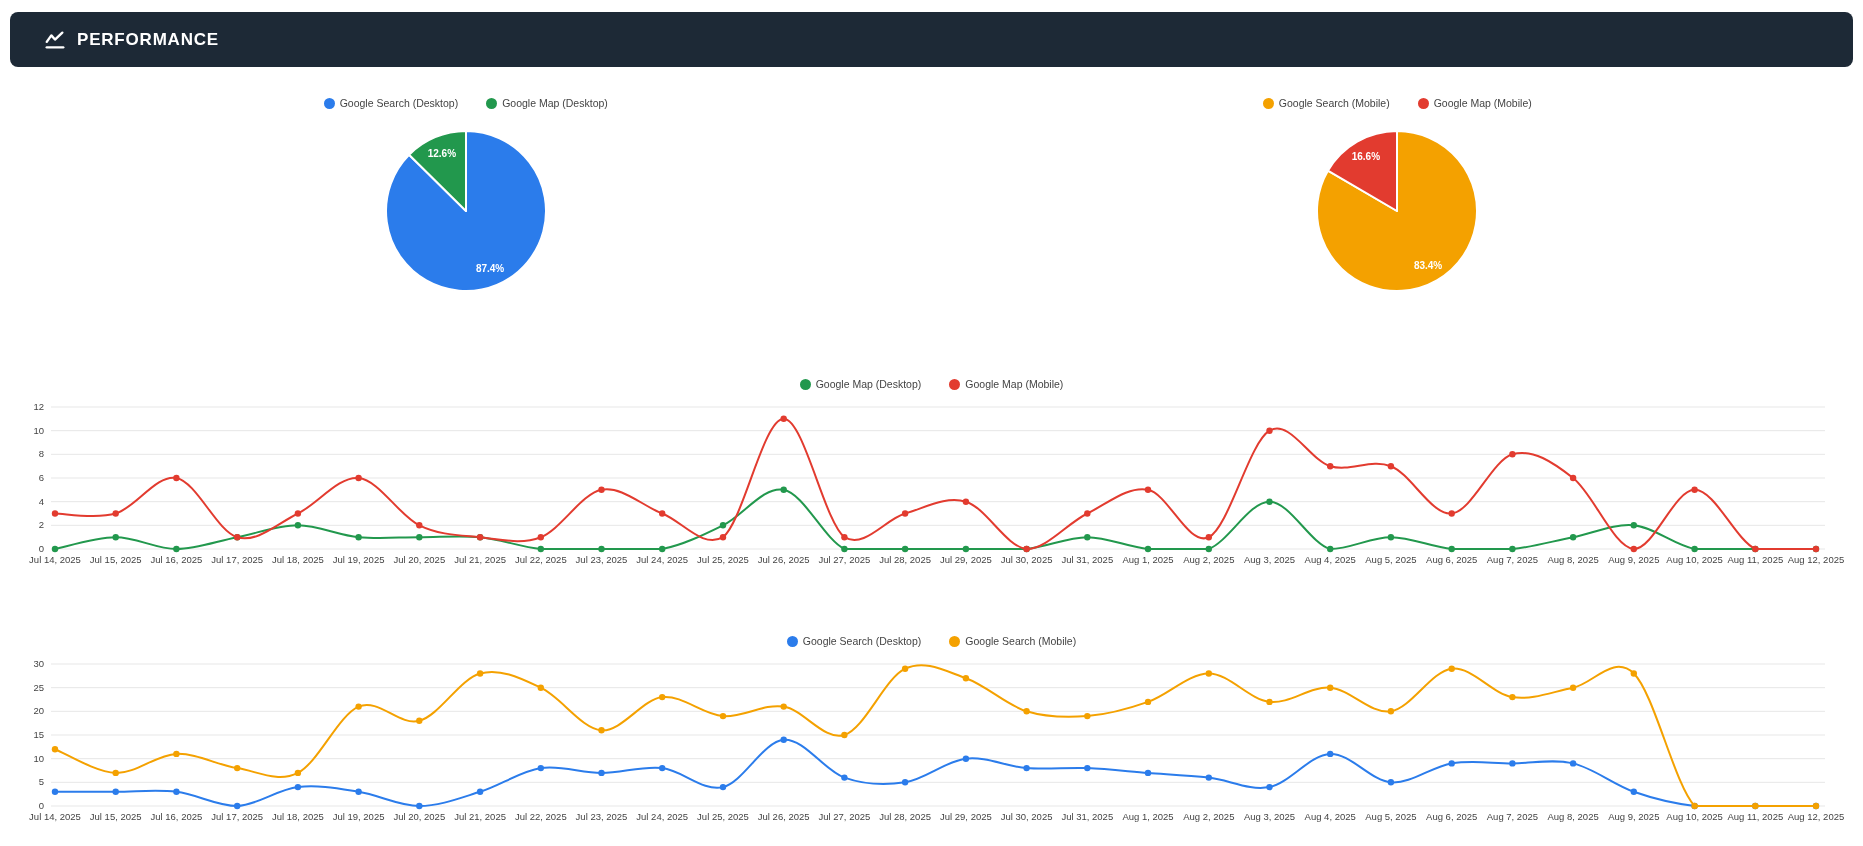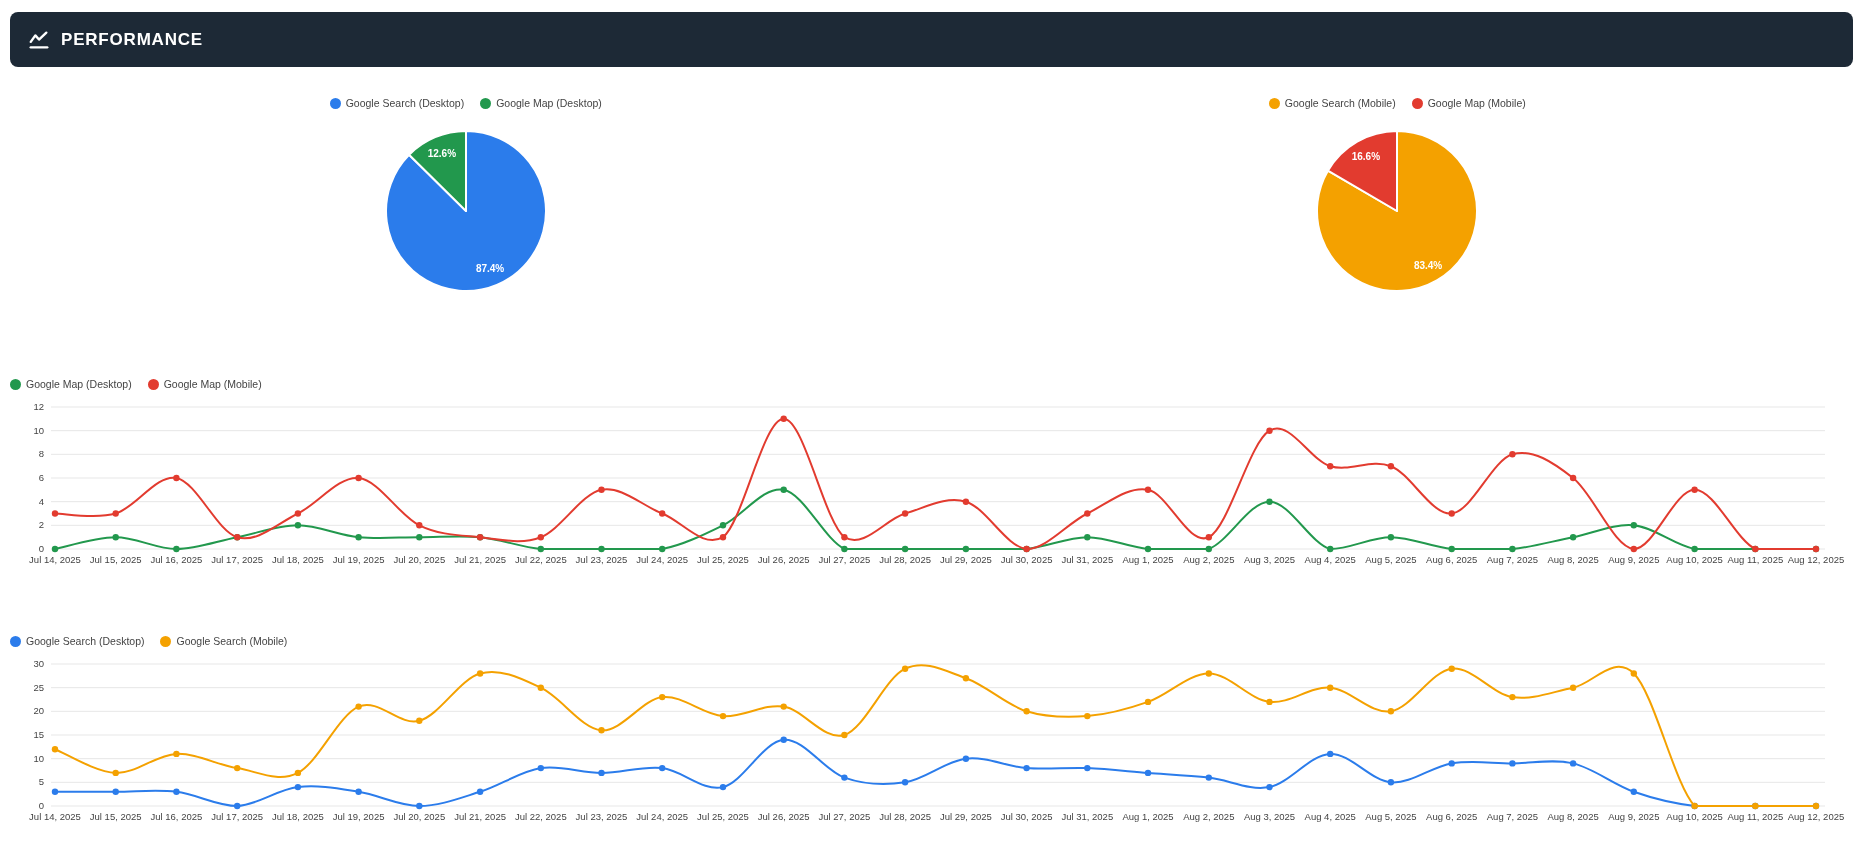--- a/index.html
+++ b/index.html
@@ -1,24 +1,24 @@
 <!DOCTYPE html>
 <html><head>
 <meta charset="utf-8">
 <style>
   html,body{margin:0;padding:0;background:#fff;}
   body{width:1863px;min-height:846px;font-family:"Liberation Sans",sans-serif;overflow-x:hidden;}
-  header{margin:12px 10px 0;height:55px;background:#1d2936;border-radius:8px;display:flex;align-items:center;padding:0 18px;gap:11px;color:#fff;box-sizing:border-box;}
+  header{margin:12px 10px 0;height:55px;background:#1d2936;border-radius:8px;display:flex;align-items:center;padding:0 34px;gap:11px;color:#fff;box-sizing:border-box;}
   header h1{font-size:17px;font-weight:bold;letter-spacing:.8px;margin:0;}
   .icon-wrap{display:flex;align-items:center;}
   main{display:block;}
   .pie-row{display:flex;margin-top:30px;}
   figure{margin:0;}
   .pie-row figure{flex:1;display:flex;flex-direction:column;align-items:center;}
-  .legend{display:flex;align-items:center;gap:16px;font-size:10.5px;color:#444;}
+  .legend{display:flex;justify-content:center;align-items:center;gap:28px;font-size:10.5px;color:#444;}
   .legend-item{display:flex;align-items:center;}
   .legend-dot{width:11px;height:11px;border-radius:50%;display:inline-block;margin-right:5px;flex:0 0 auto;}
   figure.pie svg{margin-top:17px;}
   figure.line{margin:0 10px;display:block;}
   figure.line .legend{margin-bottom:7px;}
   figure.line.first{margin-top:82px;}
   figure.line.second{margin-top:62px;}
   svg text{font-family:"Liberation Sans",sans-serif;}
 </style>
 </head>

